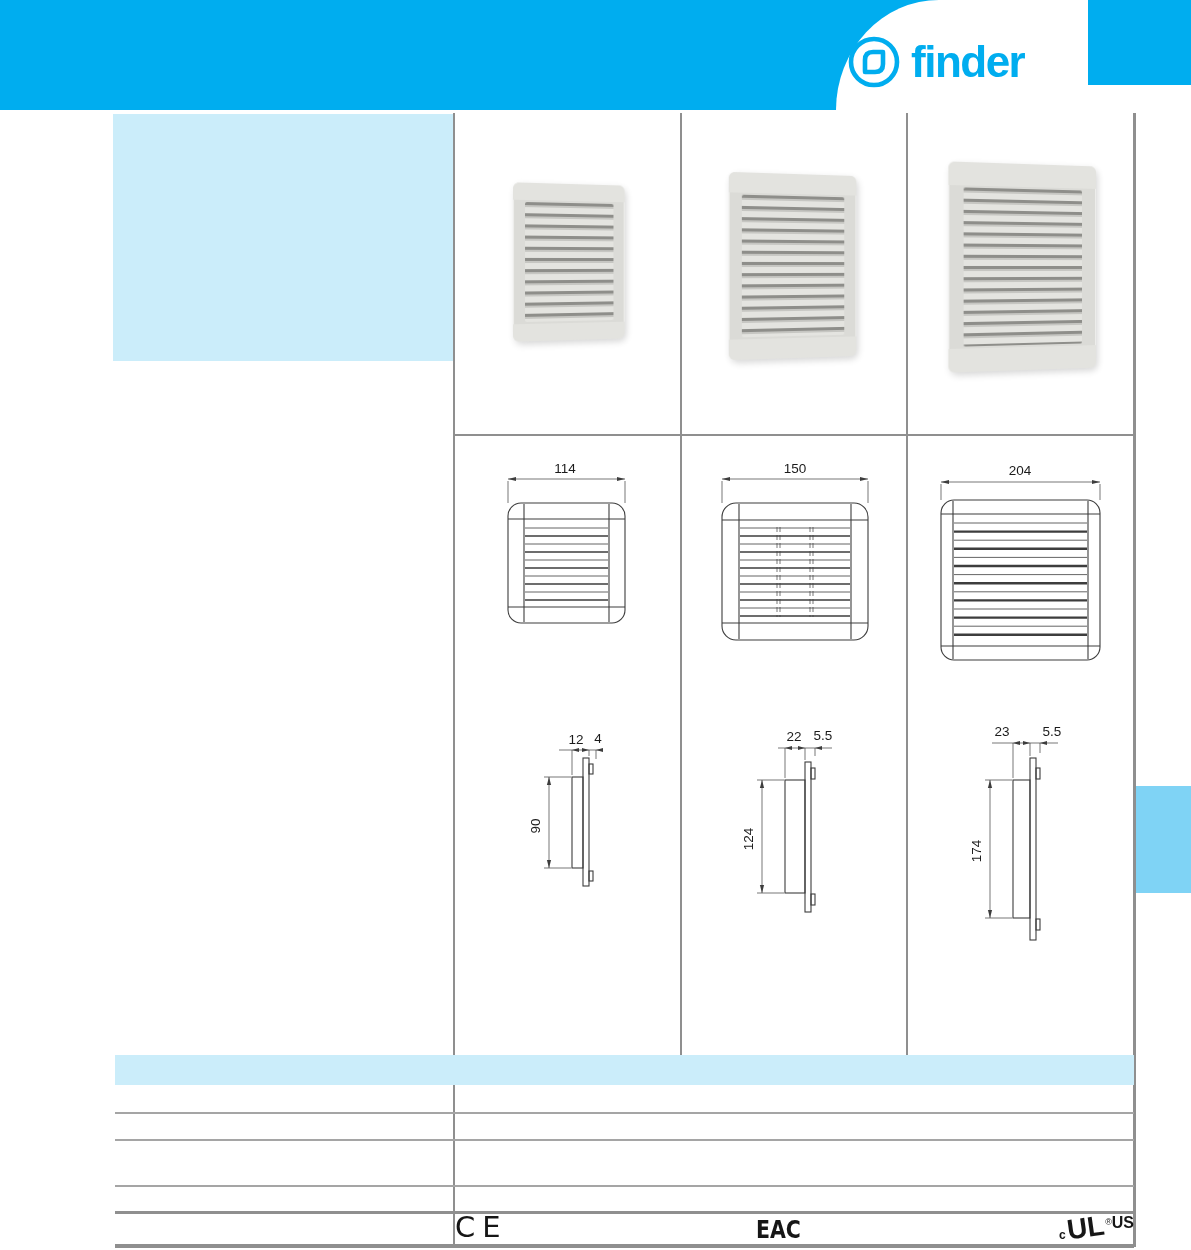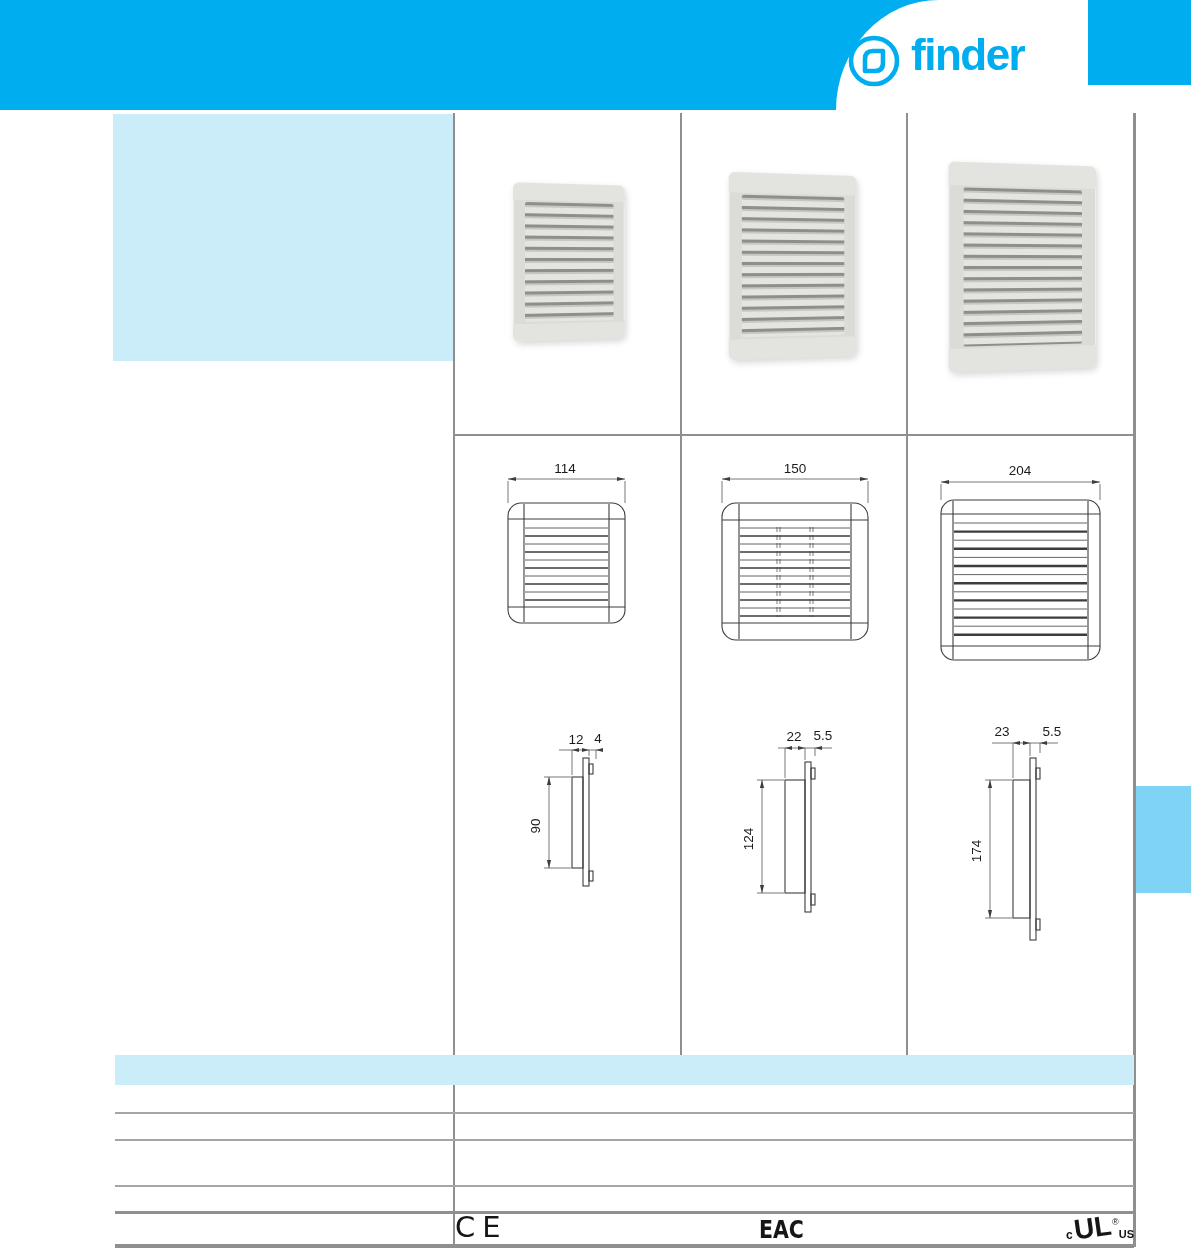--- a/index.html
+++ b/index.html
@@ -3,21 +3,21 @@
 <meta charset="utf-8">
 <style>
   html,body{margin:0;padding:0;background:#ffffff;}
   #page{position:relative;width:1191px;height:1250px;background:#fff;overflow:hidden;
         font-family:"Liberation Sans", sans-serif;}
   
   .header-band{position:absolute;left:0;top:0;width:1191px;height:110px;background:#00ADEF;}
   .header-cutout{position:absolute;left:836px;top:0;width:355px;height:110px;background:#fff;
                  border-top-left-radius:105px 112px;}
   .header-corner{position:absolute;left:1088px;top:0;width:103px;height:85px;background:#00ADEF;}
-  .brand{position:absolute;left:846px;top:33px;height:62px;display:flex;gap:9px;}
+  .brand{position:absolute;left:846px;top:33px;height:62px;display:flex;align-items:center;gap:9px;}
   .brand-word{color:#00ADEF;font-size:44px;font-weight:bold;letter-spacing:-1.5px;line-height:1;
               padding-bottom:4px;}
   
   .left-panel{position:absolute;left:113px;top:114px;width:340px;height:247px;background:#CBEDFA;}
   .side-tab{position:absolute;left:1136px;top:786px;width:55px;height:107px;background:#7FD3F5;}
   .bottom-band{position:absolute;left:115px;top:1055px;width:1019px;height:30px;background:#CBEDFA;}
   
   .vline,.hline{position:absolute;background:#8F8F8F;}
   
   .vent{position:absolute;background:#dbdbd7;border-radius:7px;
@@ -39,21 +39,21 @@
   
   .certs{position:absolute;left:455px;top:1214px;width:679px;height:30px;display:flex;
          justify-content:space-between;align-items:flex-end;gap:30px;color:#161616;padding-bottom:2px;box-sizing:border-box;}
   .ce-mark{font-family:"DejaVu Sans", sans-serif;font-size:29px;font-weight:500;letter-spacing:7px;line-height:1;}
   .eac-mark{font-family:"DejaVu Sans", sans-serif;font-size:25px;font-weight:700;line-height:1;
             transform:scaleX(.82);transform-origin:left bottom;}
   .ul-group{display:inline-flex;align-items:flex-end;line-height:1;}
   .ul-c{font-size:12px;font-weight:700;margin-bottom:1px;}
   .ul-mark{font-size:28px;font-weight:800;transform:rotate(-8deg);margin:0 1px;}
   .ul-reg{font-size:9px;margin-bottom:15px;}
-  .ul-us{font-size:11px;font-weight:700;margin-bottom:2px;}
+  .ul-us{font-size:16px;font-weight:700;margin-bottom:11px;}
 </style>
 </head>
 <body>
 
 <div id="page">
 
   <div class="header-band"></div>
   <div class="header-cutout"></div>
   <div class="header-corner"></div>
   <div class="brand">

